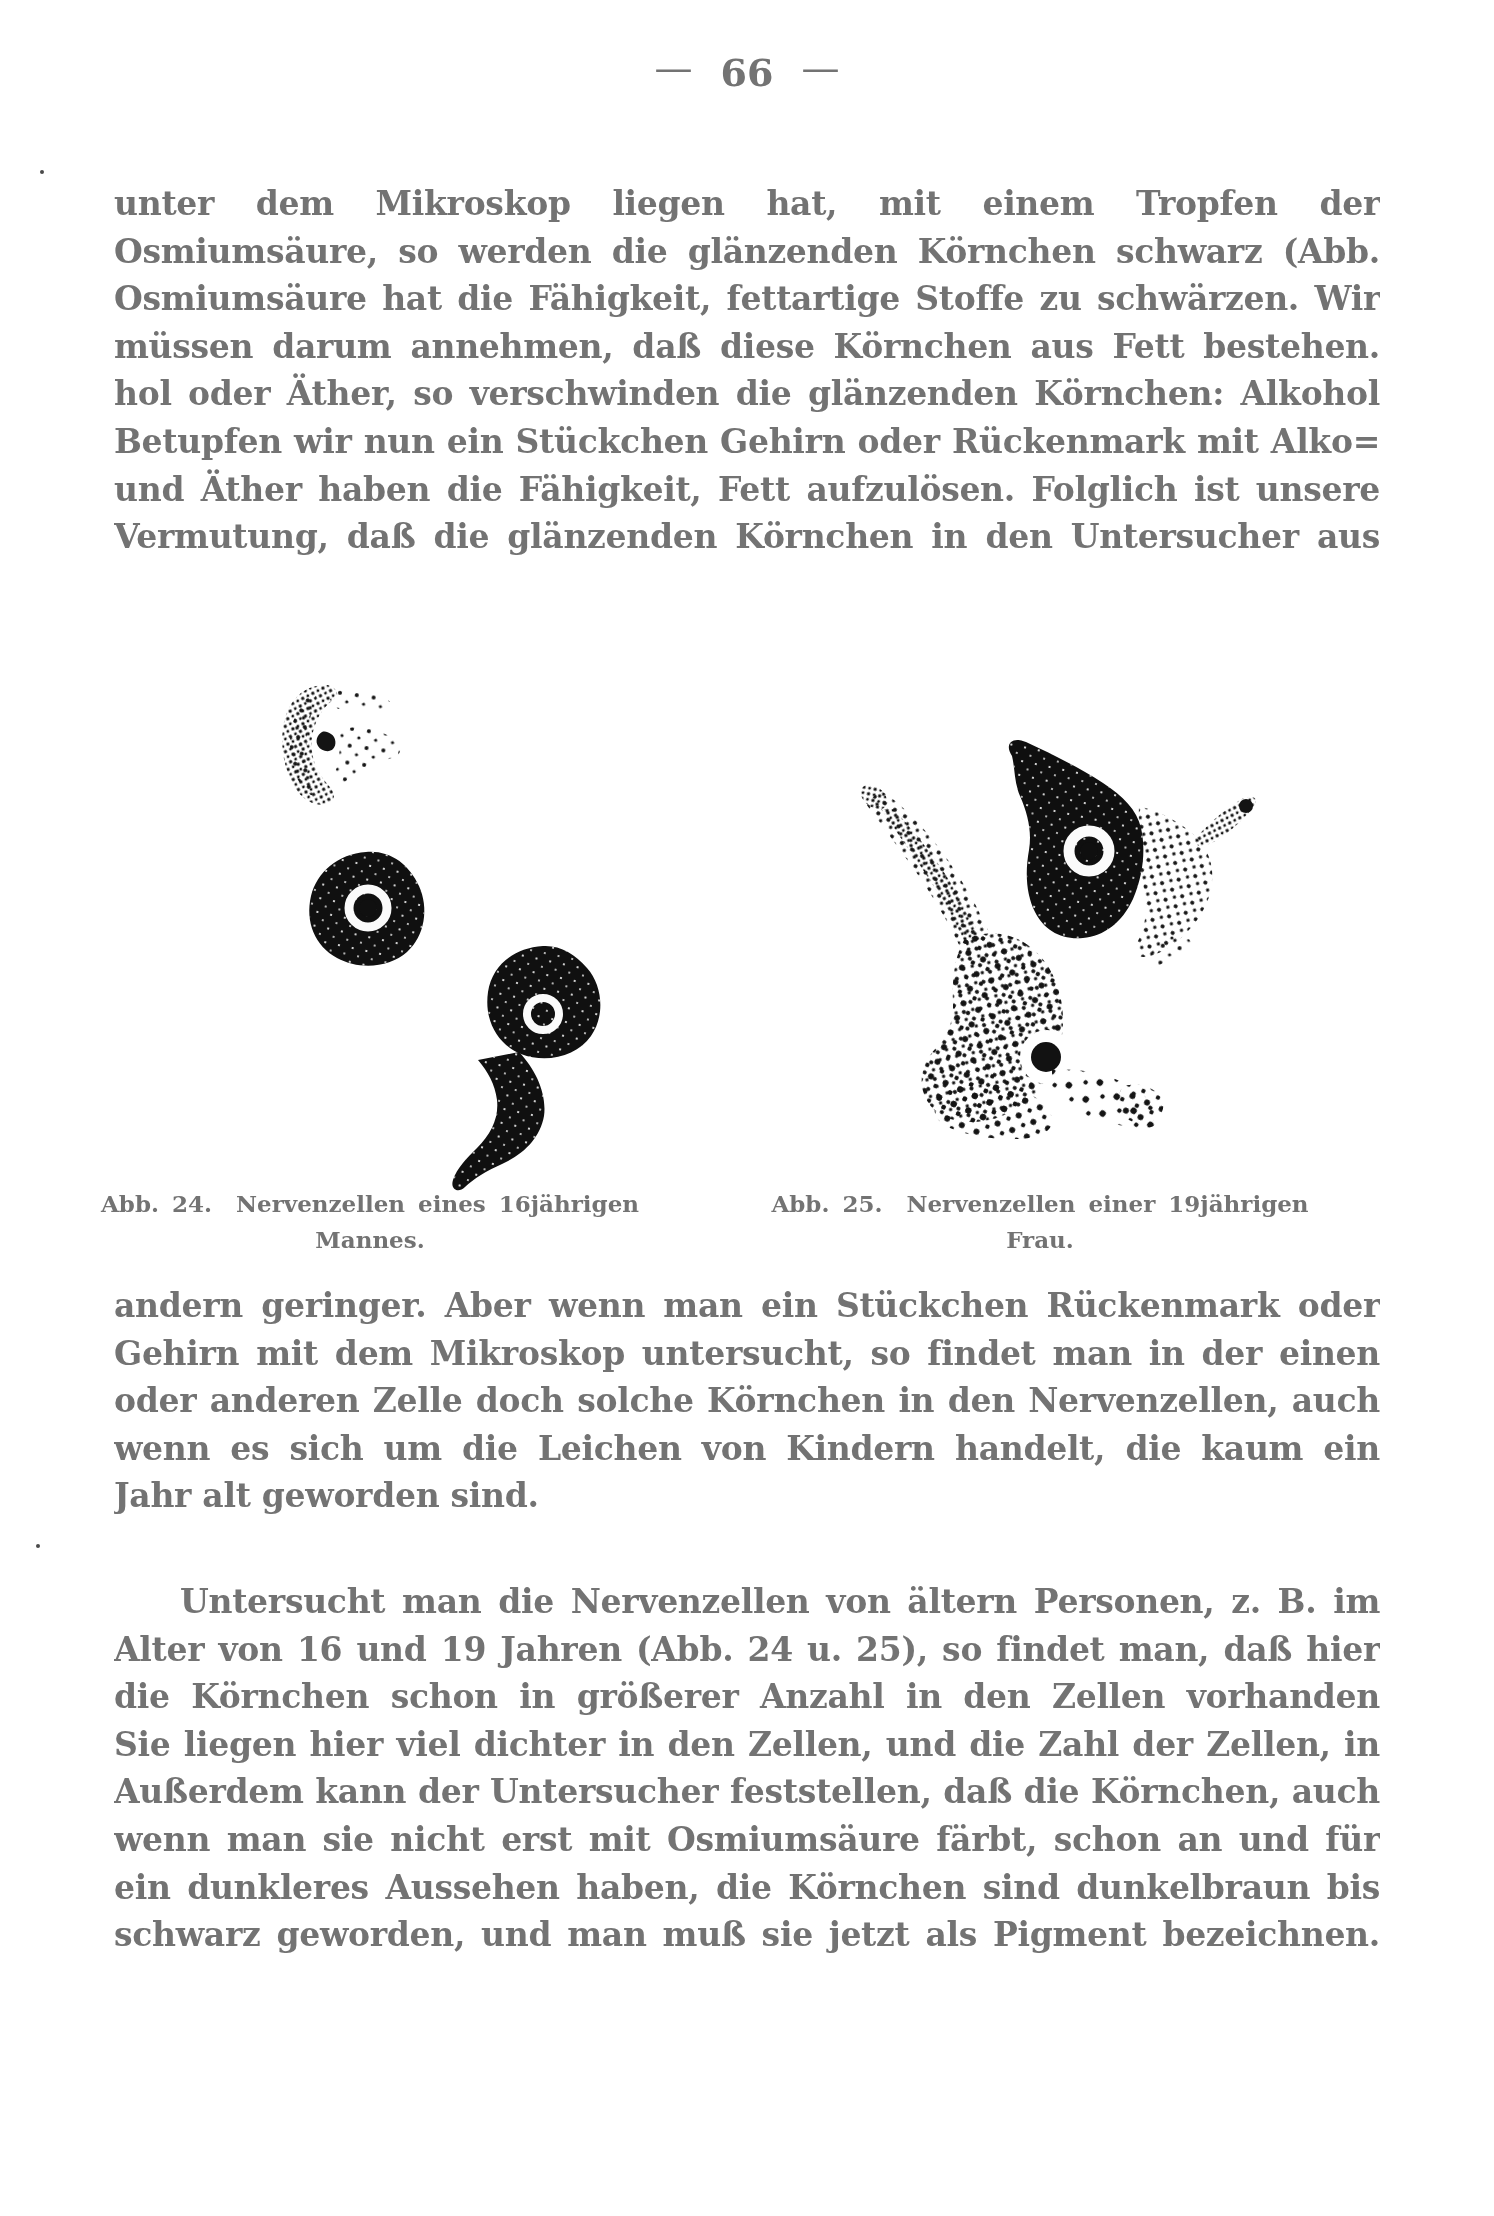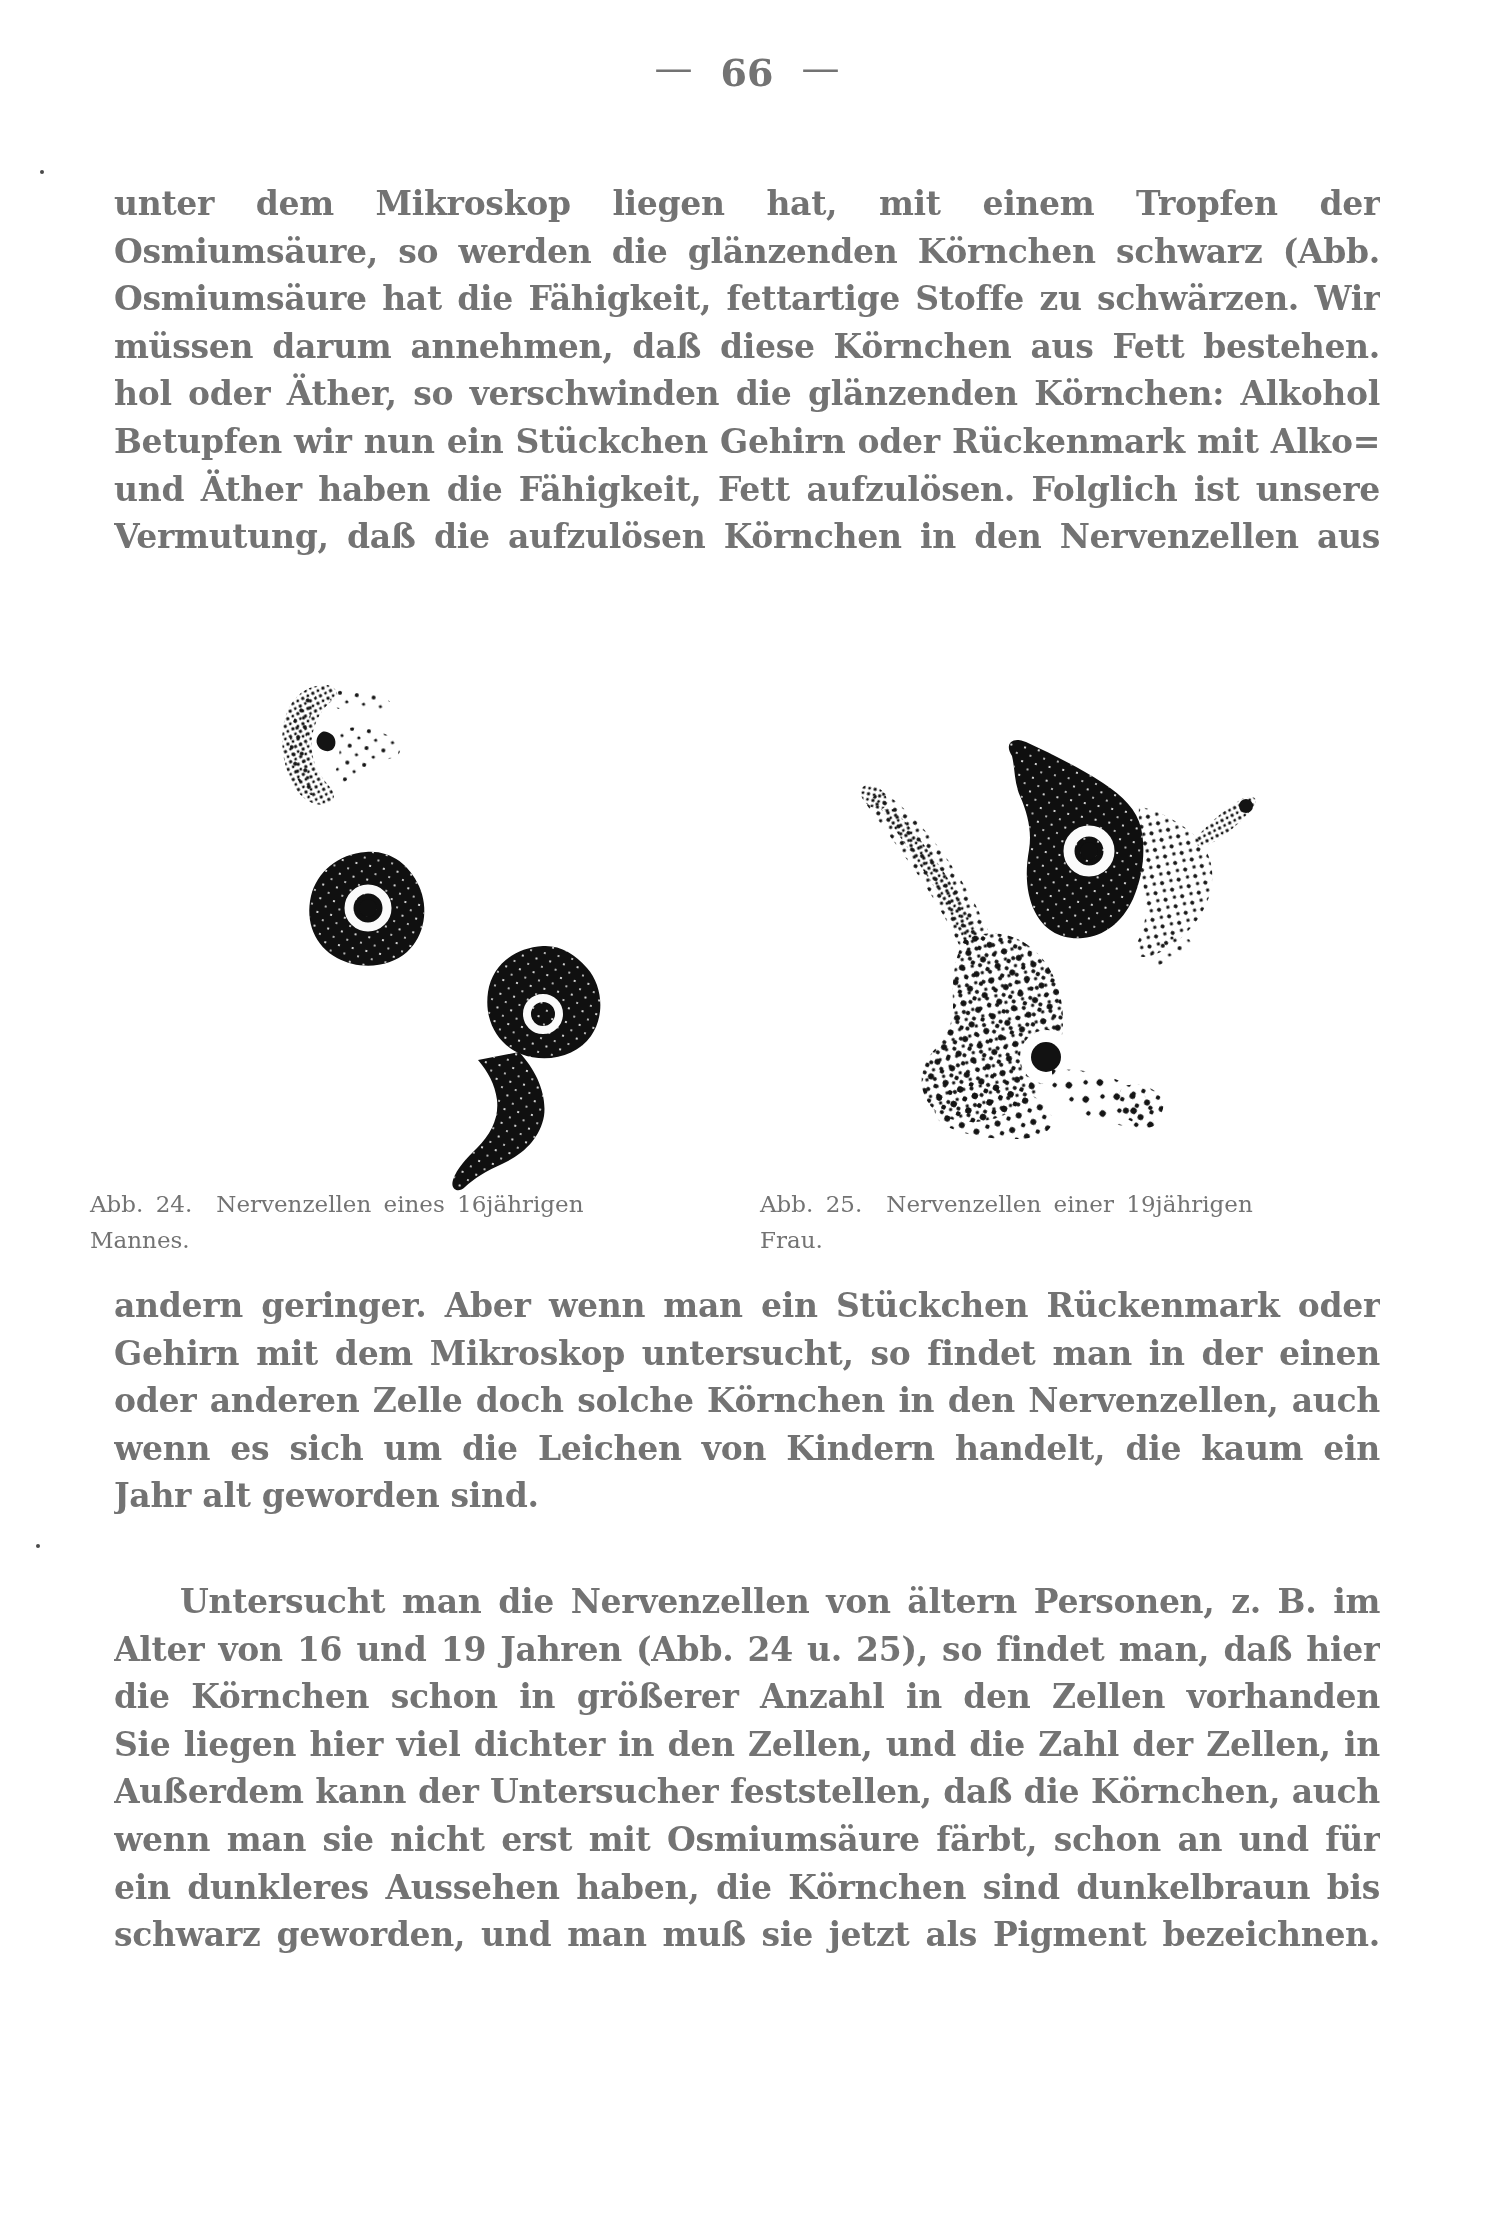--- a/index.html
+++ b/index.html
@@ -20,22 +20,22 @@
   .jline, .pline {
     height:47.6px; line-height:47.6px; overflow:hidden;
   }
   .jline { text-align:justify; }
   .jline::after { content:""; display:inline-block; width:100%; height:0; vertical-align:top; }
   .indent { text-indent:66px; }
   #para1 { top:180px; }
   #para2 { top:1282px; }
   #para3 { top:1578px; }
   .caption {
-    position:absolute; font-size:23px; font-weight:normal;
-    text-align:left; line-height:36px; word-spacing:5px; white-space:nowrap;
+    position:absolute; font-size:23px; font-weight:bold;
+    text-align:center; line-height:36px; word-spacing:5px; white-space:nowrap;
   }
   #cap24 { top:1186px; left:90px;  width:560px; }
   #cap25 { top:1186px; left:760px; width:560px; }
   .cap-label { margin-right:24px; }
   .cap-line2 { white-space:normal; }
   .figs { position:absolute; top:640px; left:0; }
   .speck { position:absolute; background:#4a4a4a; border-radius:50%; width:4px; height:4px; }
   #speck1 { left:40px; top:170px; }
   #speck2 { left:36px; top:1544px; }
 </style>
@@ -49,21 +49,21 @@
   </div>
 
   <div class="block" id="para1">
     <div class="jline">unter dem Mikroskop liegen hat, mit einem Tropfen der sogenannten</div>
     <div class="jline">Osmiumsäure, so werden die glänzenden Körnchen schwarz (Abb. 23).</div>
     <div class="jline">Osmiumsäure hat die Fähigkeit, fettartige Stoffe zu schwärzen. Wir</div>
     <div class="jline">müssen darum annehmen, daß diese Körnchen aus Fett bestehen.</div>
     <div class="jline">hol oder Äther, so verschwinden die glänzenden Körnchen: Alkohol</div>
     <div class="jline">Betupfen wir nun ein Stückchen Gehirn oder Rückenmark mit Alko=</div>
     <div class="jline">und Äther haben die Fähigkeit, Fett aufzulösen. Folglich ist unsere</div>
-    <div class="jline">Vermutung, daß die aufzulösen Körnchen in den Nervenzellen aus</div>
+    <div class="jline">Vermutung, daß die glänzenden Körnchen in den Untersucher aus</div>
   </div>
 
   <svg class="figs" width="1494" height="560" viewBox="0 0 1494 560">
     <defs>
       <pattern id="dots-fine" width="8" height="8" patternUnits="userSpaceOnUse" patternTransform="rotate(18)">
         <circle cx="2" cy="2" r="1.7" fill="#141414"></circle>
           <circle cx="6" cy="6" r="1.4" fill="#141414"></circle>
       </pattern>
       <pattern id="dots-med" width="12" height="12" patternUnits="userSpaceOnUse" patternTransform="rotate(33)">
         <circle cx="3" cy="3" r="2.1" fill="#141414"></circle>

